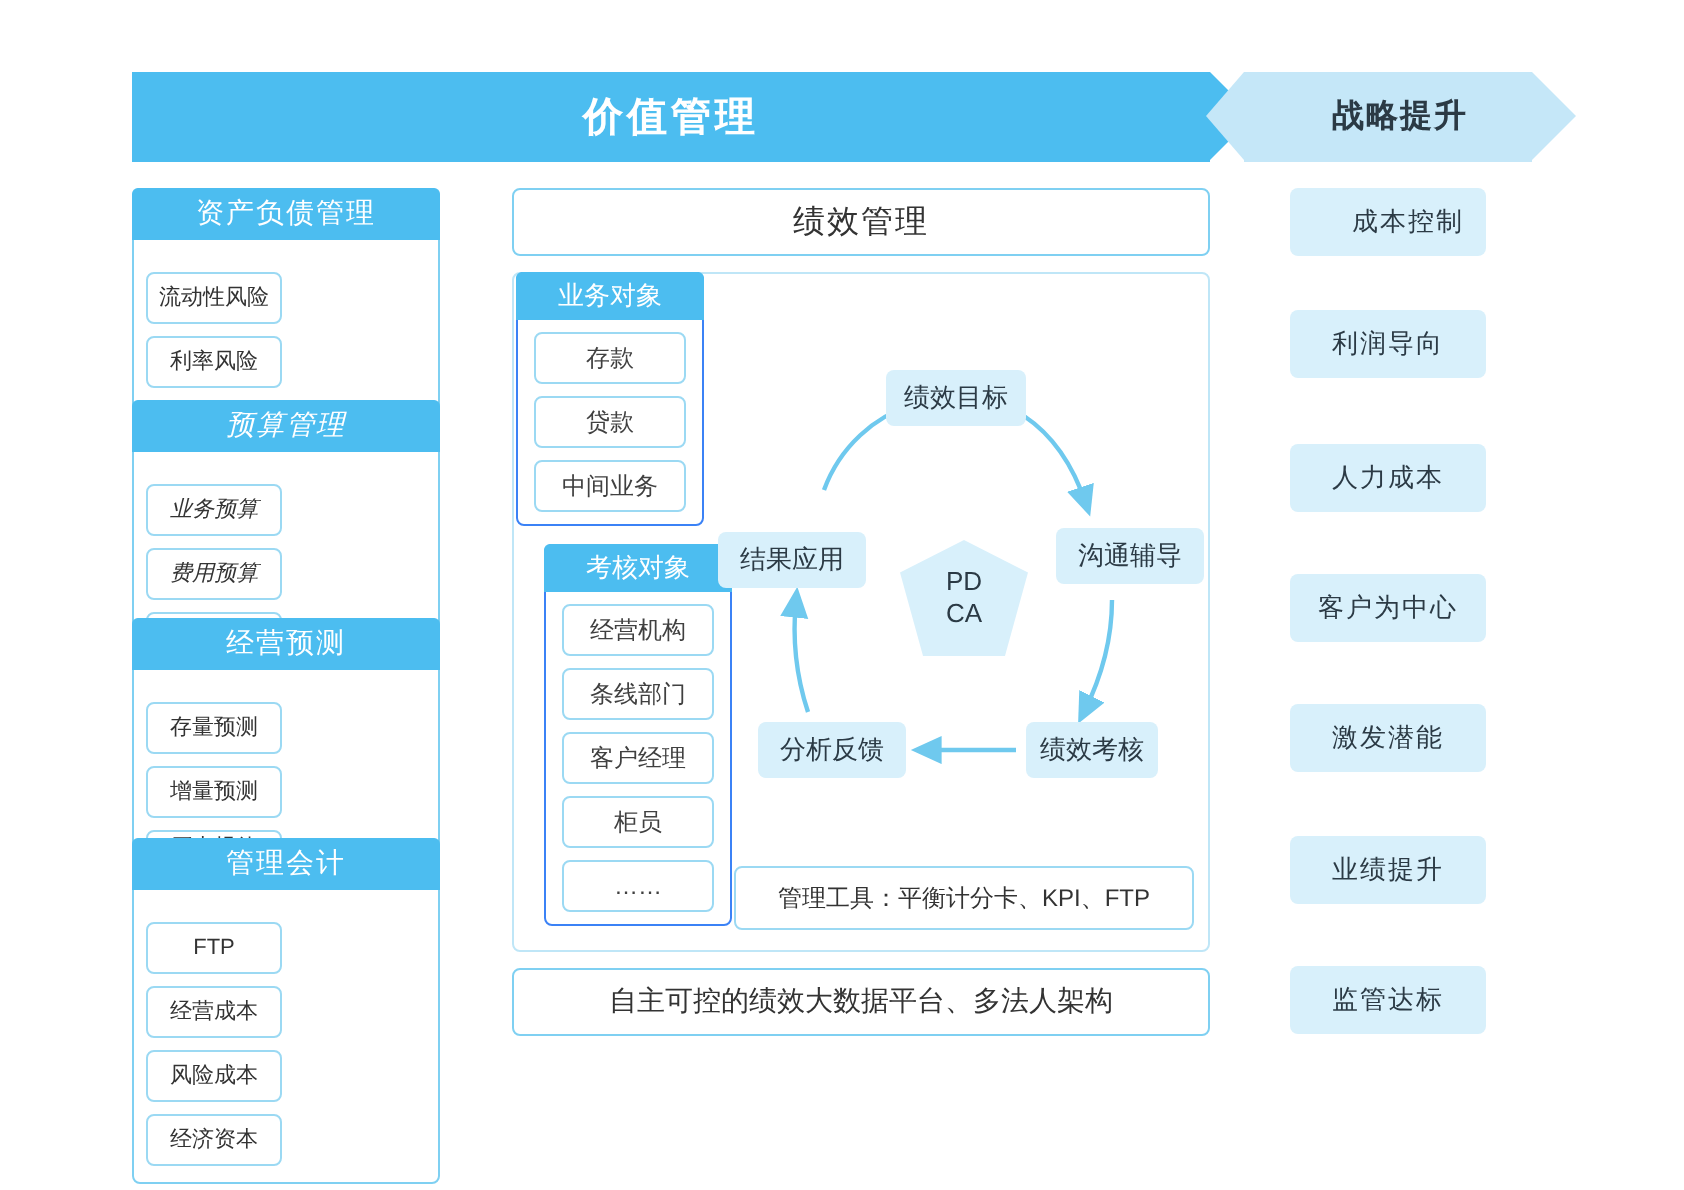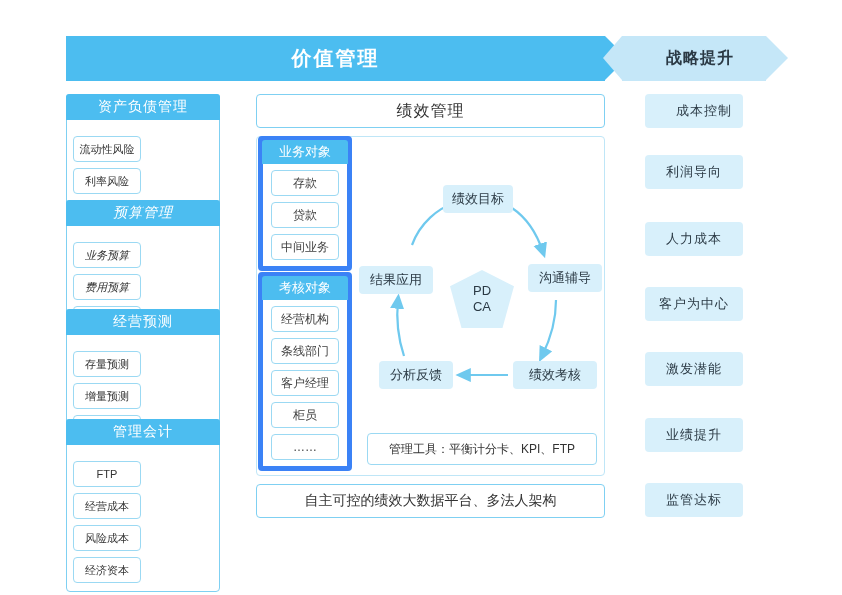--- a/index.html
+++ b/index.html
@@ -126,21 +126,21 @@
     left: 256px; top: 136px;
     width: 349px; height: 340px;
     border: 1px solid #bfe6f7;
     border-radius: 4px;
     background: #ffffff;
   }
 
   .obj-box {
     position: absolute;
     width: 94px;
-    border: 5px solid #3b82f6;
+    border: 1px solid #3b82f6;
     border-radius: 4px;
     background: #ffffff;
   }
   .obj-title {
     height: 24px;
     margin: -1px -1px 0 -1px;
     background: #4cbdf0;
     color: #ffffff;
     font-size: 13px;
     display: flex; align-items: center; justify-content: center;
@@ -282,21 +282,21 @@
 
   <div class="center-area"></div>
 
   <div class="obj-box" style="left:258px; top:136px;">
     <div class="obj-title">业务对象</div>
     <div class="obj-item">存款</div>
     <div class="obj-item">贷款</div>
     <div class="obj-item">中间业务</div>
   </div>
 
-  <div class="obj-box" style="left:258px; top:272px;">
+  <div class="obj-box" style="left:272px; top:272px;">
     <div class="obj-title">考核对象</div>
     <div class="obj-item">经营机构</div>
     <div class="obj-item">条线部门</div>
     <div class="obj-item">客户经理</div>
     <div class="obj-item">柜员</div>
     <div class="obj-item">……</div>
   </div>
 
   <svg class="arrows" viewBox="0 0 842 595">
     <defs>
@@ -310,21 +310,21 @@
     <path d="M508,375 C493,375 478,375 462,375" fill="none" stroke="#6fc9ee" stroke-width="2.2" marker-end="url(#ah)"></path>
     <path d="M404,356 C398,338 396,320 398,300" fill="none" stroke="#6fc9ee" stroke-width="2.2" marker-end="url(#ah)"></path>
   </svg>
 
   <div class="pill" style="left:443px; top:185px; width:70px;">
     <span>绩效目标</span>
   </div>
   <div class="pill" style="left:528px; top:264px; width:74px;">
     <span>沟通辅导</span>
   </div>
-  <div class="pill" style="left:513px; top:361px; width:84px;">
+  <div class="pill" style="left:513px; top:361px; width:66px;">
     <span>绩效考核</span>
   </div>
   <div class="pill" style="left:379px; top:361px; width:74px;">
     <span>分析反馈</span>
   </div>
   <div class="pill" style="left:359px; top:266px; width:74px;">
     <span>结果应用</span>
   </div>
   <div class="pdca">
     <span style="white-space: pre-line;">PD

